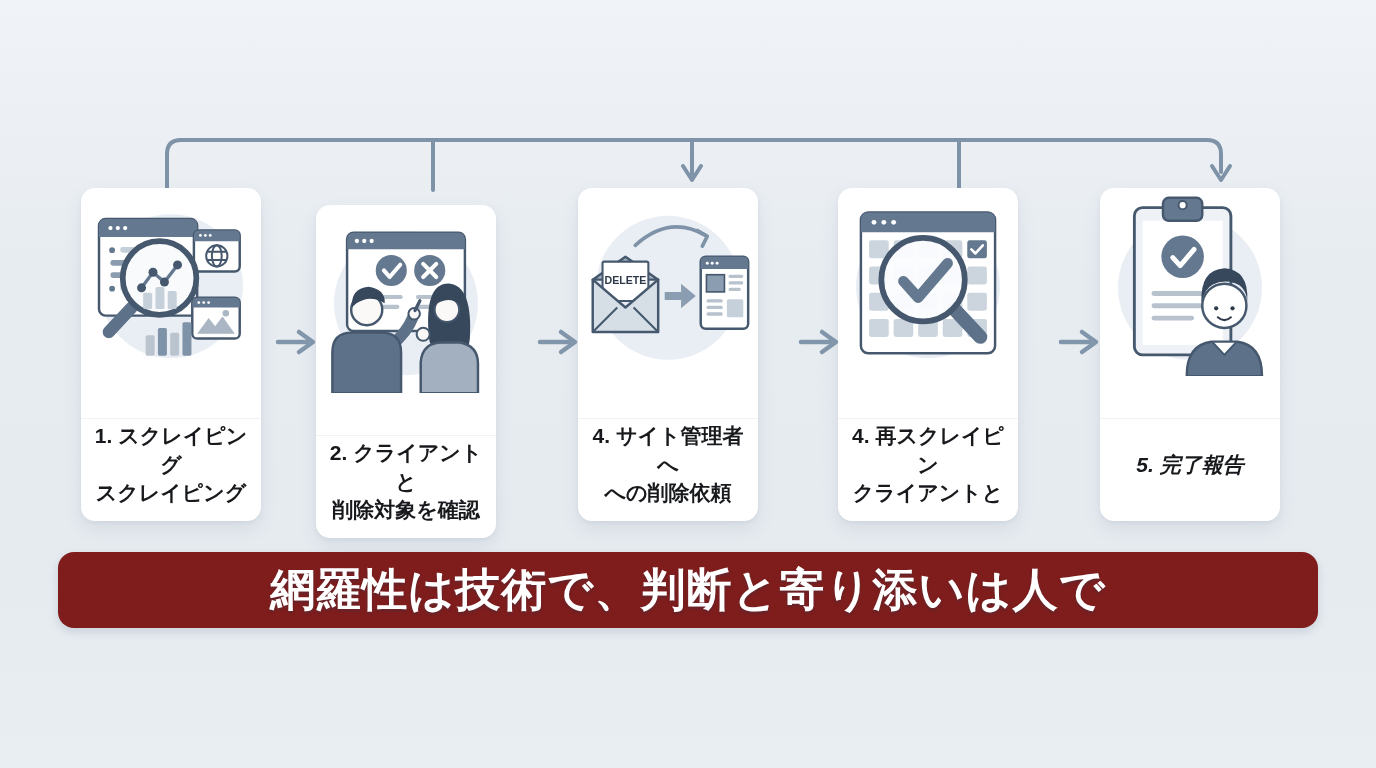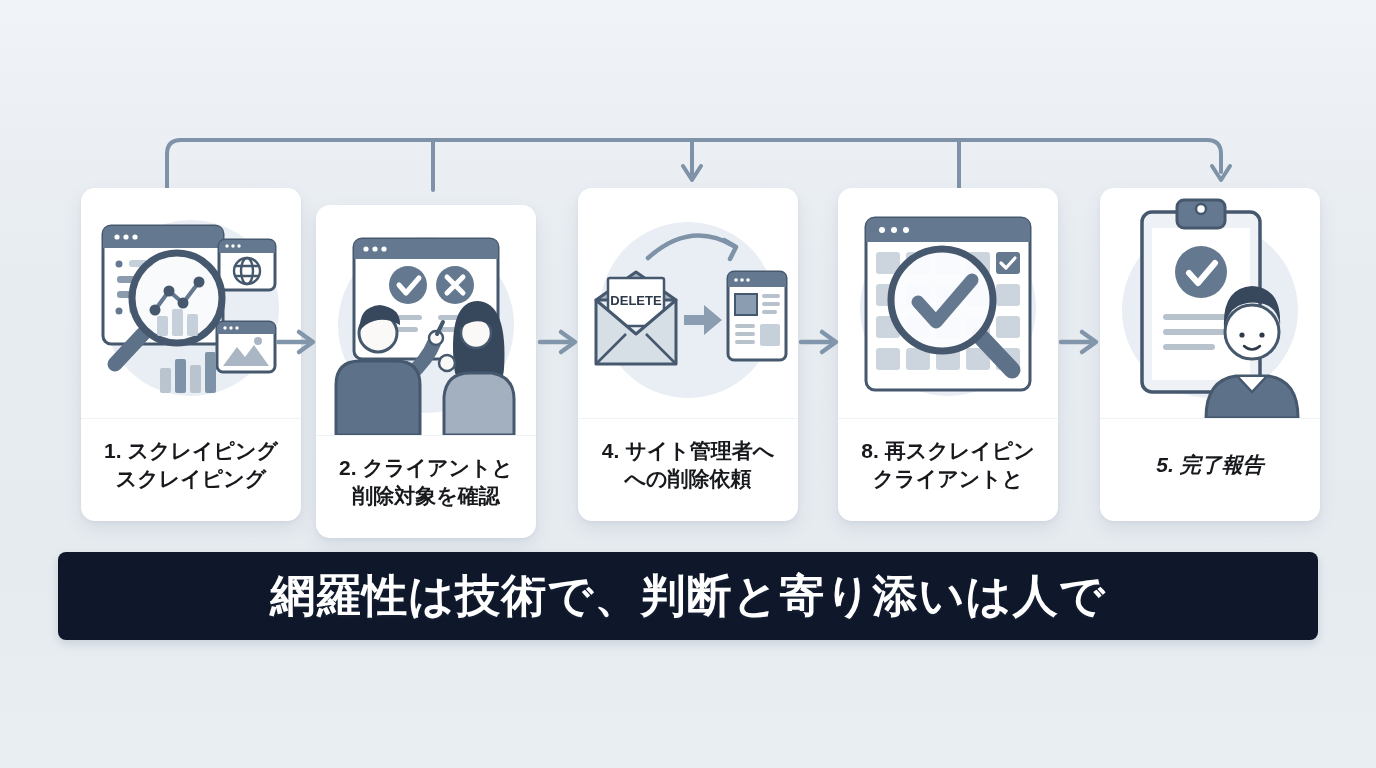--- a/index.html
+++ b/index.html
@@ -7,40 +7,40 @@
     width:1376px;height:768px;overflow:hidden;
     font-family:"Liberation Sans","DejaVu Sans",sans-serif;
     background:linear-gradient(180deg,#f0f3f7 0%,#e7ecf1 35%,#e6ebf0 75%,#e9eef2 100%);
     position:relative;
   }
   .stage{position:absolute;inset:0;}
   
   .connector{position:absolute;left:0;top:0;width:1376px;height:200px;}
   
   .card{
-    position:absolute;top:188px;width:220px;height:333px;
+    position:absolute;top:188px;width:180px;height:333px;
     background:#ffffff;border-radius:14px;
     box-shadow:0 8px 18px rgba(70,90,115,0.10), 0 2px 4px rgba(70,90,115,0.06);
     display:flex;flex-direction:column;overflow:hidden;
   }
   .card .illo{height:230px;flex:none;border-bottom:1px solid #f0f3f6;position:relative;}
   .card .illo svg{position:absolute;inset:0;}
   .card .label{
     flex:1;display:flex;flex-direction:column;align-items:center;justify-content:center;
     font-weight:bold;font-size:21px;line-height:1.35;color:#17191c;text-align:center;
     padding:0 6px 10px;
   }
   .c1{left:55px;margin-left:26px;} .c2{left:316px;margin-top:17px;} .c3{left:578px;} .c4{left:838px;} .c5{left:1100px;font-style:italic;}
   
   .gap-arrow{position:absolute;top:328px;width:42px;height:28px;}
   .ga1{left:275px;} .ga2{left:537px;} .ga3{left:798px;} .ga4{left:1058px;}
   
   .banner{
-    position:absolute;left:58px;top:552px;width:1260px;height:88px;
-    background:#0f172a;border-radius:8px;
+    position:absolute;left:58px;top:552px;width:1260px;height:76px;
+    background:#7f1d1d;border-radius:16px;
     display:flex;align-items:center;justify-content:center;
     box-shadow:0 4px 10px rgba(70,90,115,0.18);
   }
   .banner .txt{
     color:#ffffff;font-weight:bold;font-size:45px;letter-spacing:1px;
     text-shadow:0 2px 3px rgba(40,55,75,0.35);
   }
 </style>
 </head>
 <body>
@@ -244,21 +244,21 @@
           <rect x="158" y="64" width="24" height="22" rx="3" fill="#64788f"></rect>
           <path d="M163 75 l5 5 l9 -10" fill="none" stroke="#ffffff" stroke-width="3.2" stroke-linecap="round" stroke-linejoin="round"></path>
         </g>
 
         <line x1="142" y1="148" x2="174" y2="182" stroke="#5d7189" stroke-width="17" stroke-linecap="round"></line>
         <circle cx="104" cy="112" r="51" fill="#fbfcfe" fill-opacity="0.95" stroke="#46586e" stroke-width="7"></circle>
         <path d="M80 114 L98 134 L134 92" fill="none" stroke="#64788f" stroke-width="13" stroke-linecap="round" stroke-linejoin="round"></path>
       </svg>
     </div>
     <div class="label">
-      <span>8. 再スクレイピン</span>
+      <span>4. 再スクレイピン</span>
       <span>クライアントと</span>
     </div>
   </div>
 
   <div class="card c5">
     <div class="illo">
       <svg viewBox="0 0 220 230">
         <circle cx="110" cy="122" r="88" fill="#e9eef4"></circle>
 
         <g>

